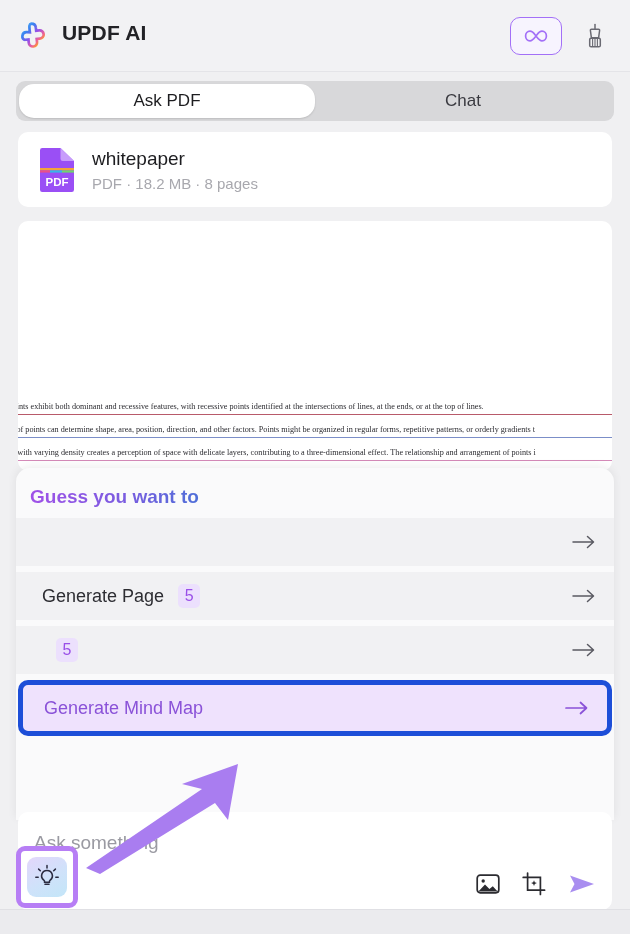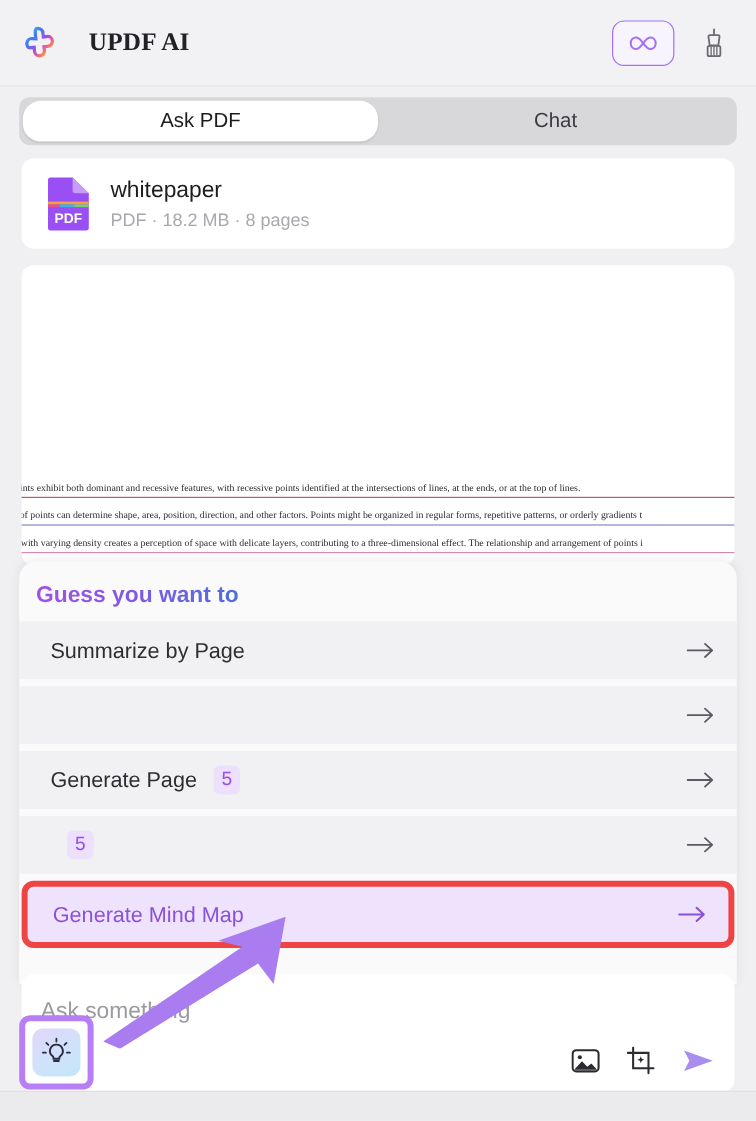--- a/index.html
+++ b/index.html
@@ -19,21 +19,21 @@
   
   .header {
     position: absolute; top: 0; left: 0;
     width: 630px; height: 72px;
     background: #f2f2f4;
     display: flex; align-items: center;
     box-sizing: border-box;
     padding: 0 20px;
     border-bottom: 1px solid #e4e4e8;
   }
-  .logo-wrap { display: flex; align-items: center; gap: 24px; font-family: Liberation Serif, serif; }
+  .logo-wrap { display: flex; align-items: flex-start; gap: 12px; }
   .logo-icon { width: 30px; height: 30px; display:block; }
   .brand-title {
     font-size: 21px; font-weight: bold; color: #222226;
     letter-spacing: .2px;
   }
   .header-right {
     margin-left: auto; display: flex; align-items: center; gap: 18px;
   }
   .credits-btn {
     width: 50px; height: 36px;
@@ -155,21 +155,21 @@
     padding: 0 5px;
     box-sizing: border-box;
   }
   .sug-arrow {
     margin-left: auto;
     color: #5a5a62;
     display: flex; align-items: center;
   }
   .sug-row.highlight {
     background: #efe2fd;
-    border: 5px solid #ef4444;
+    border: 5px solid #1d4ed8;
     border-radius: 10px;
     height: 56px;
     margin: 4px 2px 6px 2px;
     padding-left: 21px;
   }
   .sug-row.highlight .sug-label { color: #8a52d8; }
   .sug-row.highlight .sug-arrow { color: #8a52d8; }
 
   
   .composer {
@@ -293,28 +293,20 @@
       <div class="doc-line u-pink">ns with varying density creates a perception of space with delicate layers, contributing to a three-dimensional effect. The relationship and arrangement of points i</div>
       <div class="doc-line u-teal">d composition of points is critical for creating defined shapes and visuals. Regular arrangements can lead to graphics that convey specific messages through spati</div>
     </div>
   </div>
 
   <div class="panel">
     <div class="panel-title">Guess you want to</div>
 
     <div class="sug-list">
 
-      <div class="sug-row">
-        <span class="sug-label">Summarize by Page</span>
-        <span class="sug-arrow">
-          <svg width="24" height="14" viewBox="0 0 24 14">
-              <path d="M1 7h20M15.5 1.5 21.5 7l-6 5.5" fill="none" stroke="currentColor" stroke-width="1.5" stroke-linecap="round" stroke-linejoin="round"></path>
-            </svg>
-        </span>
-      </div>
 
       <div class="sug-row">
         <span class="sug-arrow">
           <svg width="24" height="14" viewBox="0 0 24 14">
               <path d="M1 7h20M15.5 1.5 21.5 7l-6 5.5" fill="none" stroke="currentColor" stroke-width="1.5" stroke-linecap="round" stroke-linejoin="round"></path>
             </svg>
         </span>
       </div>
 
       <div class="sug-row">

